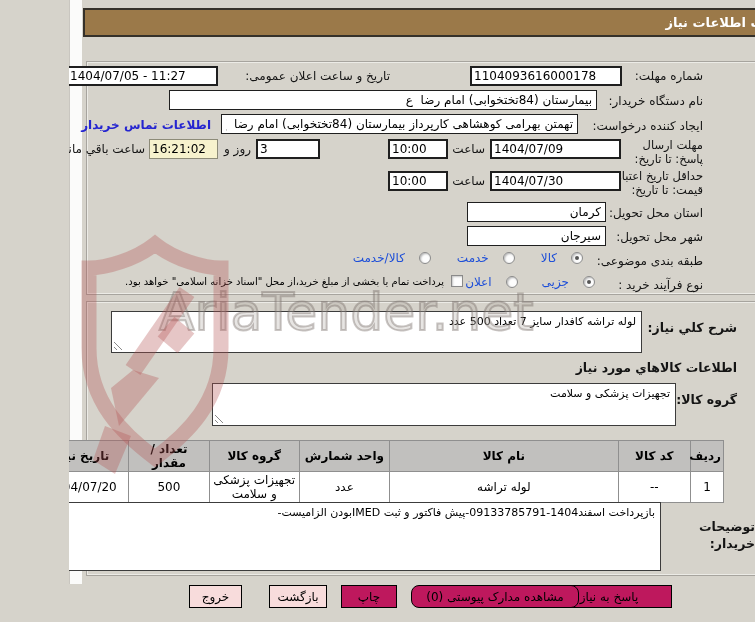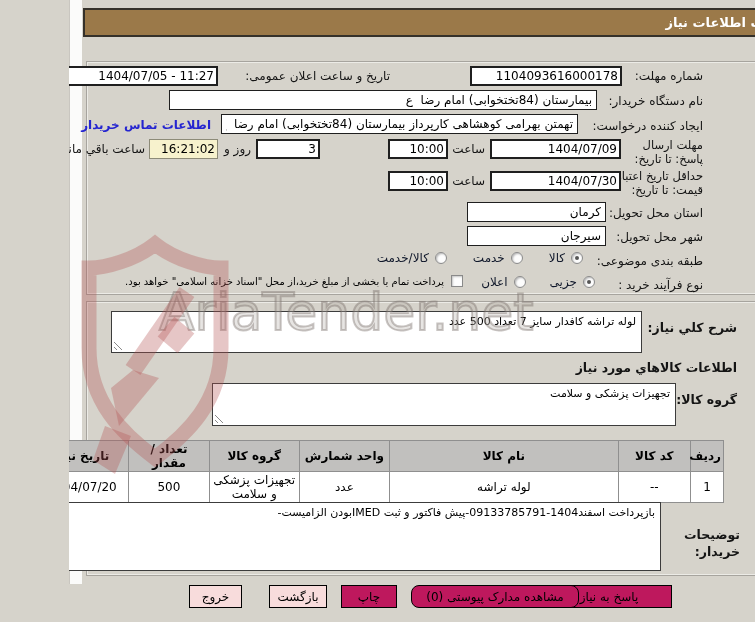--- a/index.html
+++ b/index.html
@@ -15,29 +15,29 @@
   .groupbox { position:absolute; border:1px solid #a7a49e;
     box-shadow: inset 1px 1px 0 #ecebe6, inset -1px -1px 0 #ecebe6; }
   .g1 { left:17px; top:61px; width:722px; height:234px; }
   .g2 { left:17px; top:301px; width:722px; height:275px; }
 
   .lbl { position:absolute; font-size:12px; color:#141414; white-space:nowrap; }
   .lbl2 { white-space:normal; text-align:right; line-height:14px; font-size:11.5px; }
   .blabel { font-weight:bold; font-size:12.5px; }
 
   .field { position:absolute; height:20px; background:#fff; border:2px solid #1f1f1f;
-    font-family:"DejaVu Sans", sans-serif; font-size:12px; text-align:right; padding:0 2px; color:#000; }
+    font-family:"DejaVu Sans", sans-serif; font-size:12px; text-align:left; padding:0 2px; color:#000; }
   .field.ltr { direction:ltr; }
   .field.wide { border:1px solid #1f1f1f; text-align:right; padding:0 4px; }
   .field.yellow { background:#f7f2cd; border:1px solid #8d8b78; }
 
   .link { position:absolute; font-size:12px; color:#2525d0; cursor:pointer; white-space:nowrap; }
 
   .optrow { position:absolute; display:flex; align-items:center; direction:rtl; }
-  .opt { display:flex; align-items:center; gap:6px; font-size:12px; color:#0f172a; white-space:nowrap; }
+  .opt { display:flex; align-items:center; gap:14px; font-size:12px; color:#1d4ed8; white-space:nowrap; }
   .radio { width:12px; height:12px; border-radius:50%; background:#fdfdfd; border:1px solid #8a8a8a;
     box-shadow: inset 1px 1px 2px rgba(0,0,0,.28); flex:0 0 auto; position:relative; }
   .radio.checked::after { content:""; position:absolute; left:3px; top:3px; width:4px; height:4px;
     border-radius:50%; background:#555; }
   .checkbox { width:12px; height:12px; background:#fdfdfd; border:1px solid #8a8a8a;
     box-shadow: inset 1px 1px 2px rgba(0,0,0,.22); flex:0 0 auto; }
 
   .tbox { position:absolute; background:#fff; border:1px solid #3c3c3c; padding:2px 5px;
     font-size:11px; color:#000; overflow:hidden; text-align:right; line-height:15px; }
   .grip { position:absolute; left:2px; bottom:2px; width:8px; height:8px;
@@ -181,21 +181,21 @@
         <td>--</td>
         <td>لوله تراشه</td>
         <td>عدد</td>
         <td>تجهیزات پزشکی و سلامت</td>
         <td>500</td>
         <td style="direction:ltr;">1404/07/20</td>
       </tr>
     </tbody>
   </table>
 
-  <div class="lbl blabel lbl2" style="right:15px; top:518px; width:78px; font-size:12.5px; line-height:17px;margin-top:8px;">توضیحات خریدار:</div>
+  <div class="lbl blabel lbl2" style="right:0; top:518px; width:78px; font-size:12.5px; line-height:17px;">توضیحات خریدار:</div>
   <div class="tbox" style="right:94px; top:502px; width:632px; height:69px;">
     <span>بازپرداخت اسفند1404-09133785791-پیش فاکتور و ثبت IMEDبودن الزامیست-</span>
     <span class="grip"></span>
   </div>
 
   <button class="btn green" style="left:477px; width:126px;">پاسخ به نیاز</button>
   <button class="btn green" style="left:342px; width:168px;border-radius:8px;">مشاهده مدارک پیوستی (0)</button>
   <button class="btn green" style="left:272px; width:56px;">چاپ</button>
   <button class="btn pink" style="left:200px; width:58px;">بازگشت</button>
   <button class="btn pink" style="left:120px; width:53px;">خروج</button>

